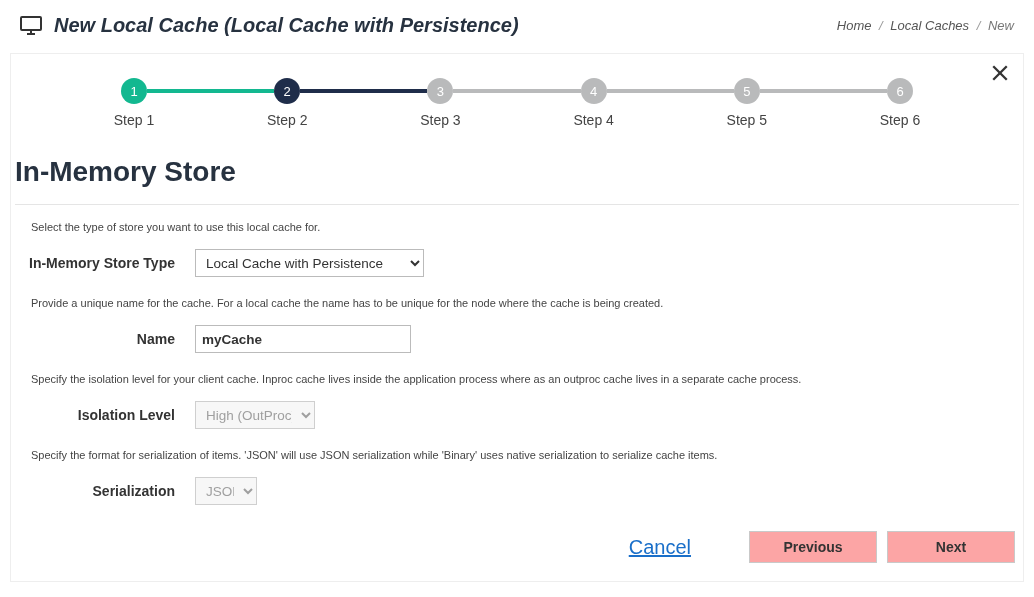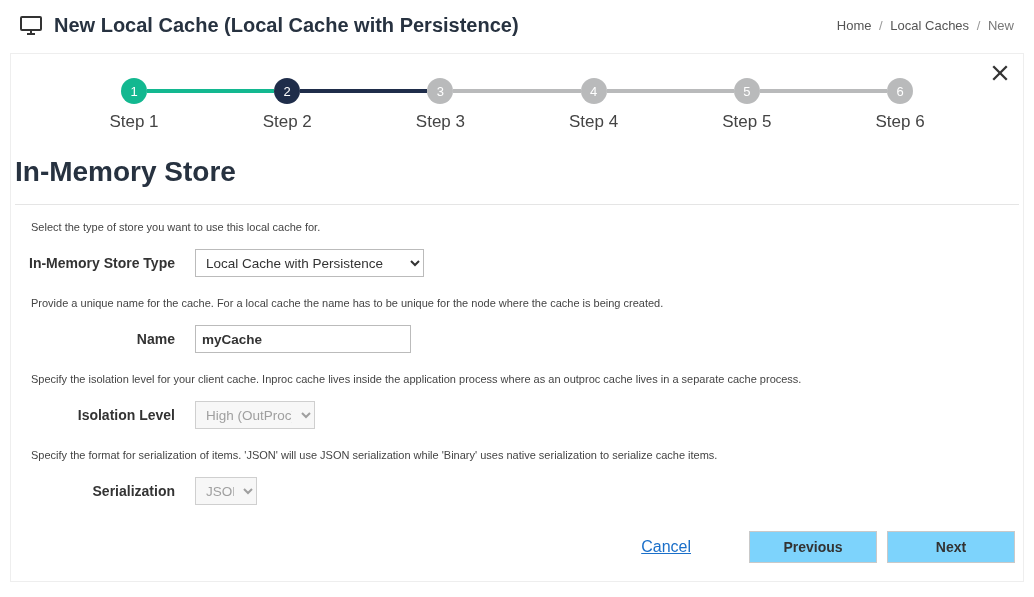--- a/index.html
+++ b/index.html
@@ -9,20 +9,21 @@
     color: #333;
     width: 1034px;
     height: 597px;
     overflow: hidden;
   }
   
   .header {
     display: flex;
     align-items: center;
     padding: 14px 20px 8px 20px;
+    font-style: italic;
   }
   .monitor-icon {
     display: inline-flex;
     margin-right: 12px;
   }
   .page-title {
     font-size: 20px;
     font-weight: 600;
     color: #273240;
     flex: 1;
@@ -74,21 +75,21 @@
     justify-content: center;
     font-size: 13px;
     color: #fff;
   }
   .step-circle.done { background: #13b890; }
   .step-circle.active { background: #1f2d4a; }
   .step-circle.pending { background: #b9babb; }
   .step-label {
     position: absolute;
     top: 34px;
-    font-size: 17px;
+    font-size: 14px;
     color: #444;
     white-space: nowrap;
   }
   .step-line {
     flex: 1;
     height: 4px;
     background: #b9babb;
   }
   .step-line.done { background: #13b890; }
   .step-line.active { background: #1f2d4a; }
@@ -148,30 +149,30 @@
   .wizard-footer {
     display: flex;
     justify-content: flex-end;
     align-items: center;
     gap: 10px;
     padding: 6px 8px 0 0;
     margin-top: 8px;
   }
   .link-cancel {
     color: #1a6fc9;
-    font-size: 16px;
+    font-size: 20px;
     text-decoration: underline;
     margin-right: 48px;
     cursor: pointer;
   }
   .btn {
     min-width: 128px;
     height: 32px;
     border: 1px solid #c9c9c9;
-    background: #7dd3fc;
+    background: #fca5a5;
     font-size: 14px;
     font-weight: 600;
     color: #333;
     cursor: pointer;
   }
 </style>
 </head>
 <body>
 
 <div class="header">

